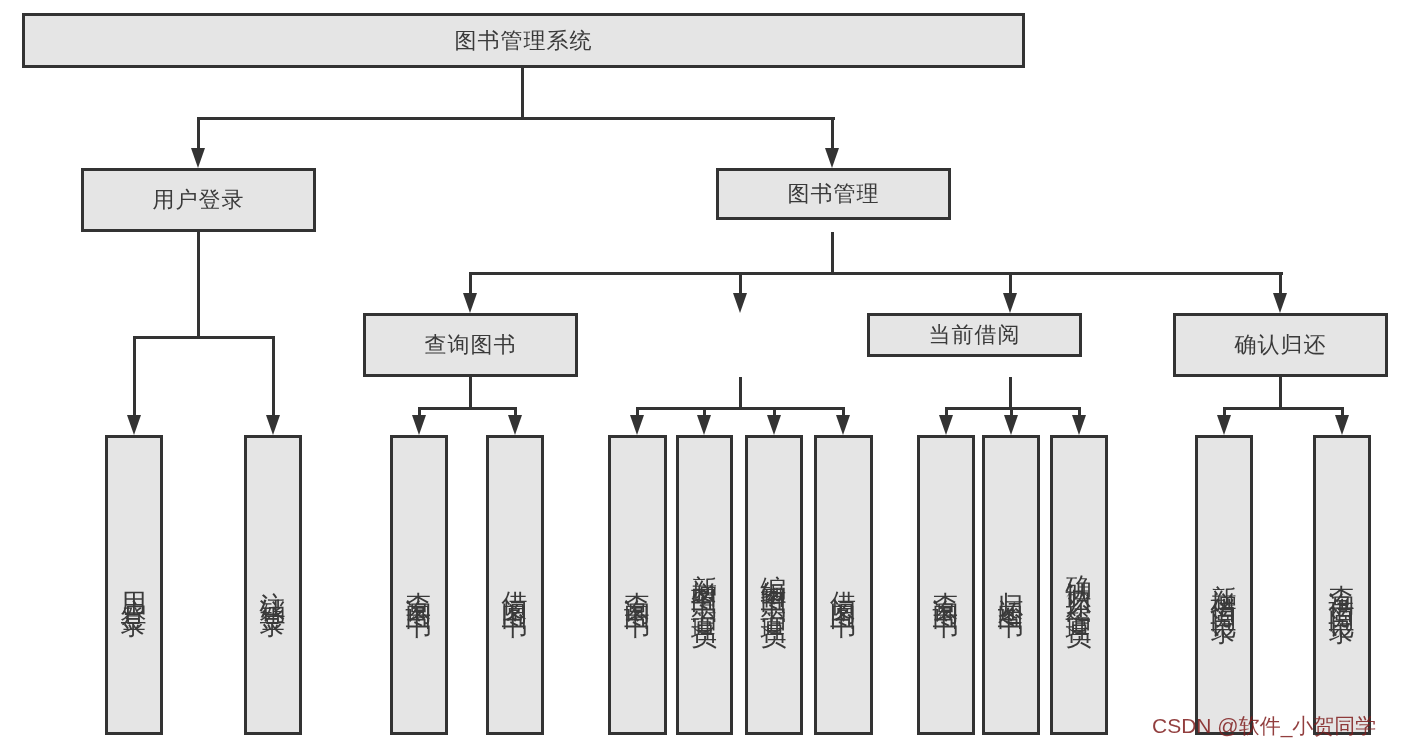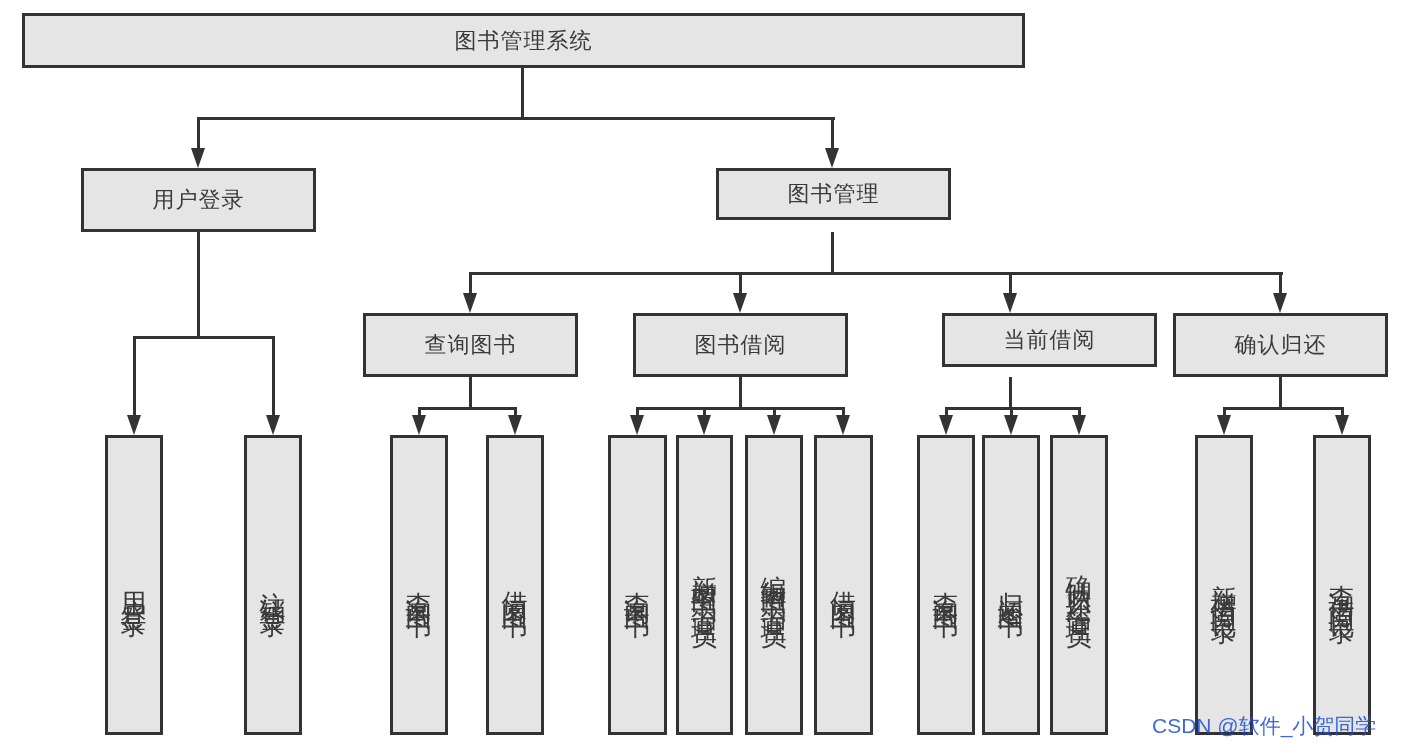--- a/index.html
+++ b/index.html
@@ -72,24 +72,21 @@
   <div class="node hwide" style="left:81px;top:168px;width:235px;height:64px">
     <span>用户登录</span>
   </div>
   <div class="node hwide" style="left:716px;top:168px;width:235px;height:52px">
     <span>图书管理</span>
   </div>
 
   <div class="node hwide" style="left:363px;top:313px;width:215px;height:64px">
     <span>查询图书</span>
   </div>
-  <div class="node hwide" style="left:633px;top:313px;width:215px;height:64px">
-    <span>图书借阅</span>
-  </div>
-  <div class="node hwide" style="left:942px;top:313px;width:215px;height:54px">
+  <div class="node hwide" style="left:867px;top:313px;width:215px;height:44px">
     <span>当前借阅</span>
   </div>
   <div class="node hwide" style="left:1173px;top:313px;width:215px;height:64px">
     <span>确认归还</span>
   </div>
 
   <div class="node leaf" style="left:105px;top:435px;width:58px;height:300px">
     <span>用户登录</span>
   </div>
   <div class="node leaf" style="left:244px;top:435px;width:58px;height:300px">
@@ -181,15 +178,15 @@
   <div class="vl" style="left:1078px;top:407px;height:12px"></div>
   <div class="ah" style="left:1072px;top:415px"></div>
 
   <div class="vl" style="left:1279px;top:377px;height:30px"></div>
   <div class="hl" style="left:1223px;top:407px;width:121px"></div>
   <div class="vl" style="left:1223px;top:407px;height:12px"></div>
   <div class="ah" style="left:1217px;top:415px"></div>
   <div class="vl" style="left:1341px;top:407px;height:12px"></div>
   <div class="ah" style="left:1335px;top:415px"></div>
 
-  <div class="watermark" style="color: #1d4ed8;">CSDN @软件_小贺同学</div>
+  <div class="watermark" style="color: #7f1d1d;">CSDN @软件_小贺同学</div>
 
 </div>
 
 </body></html>

